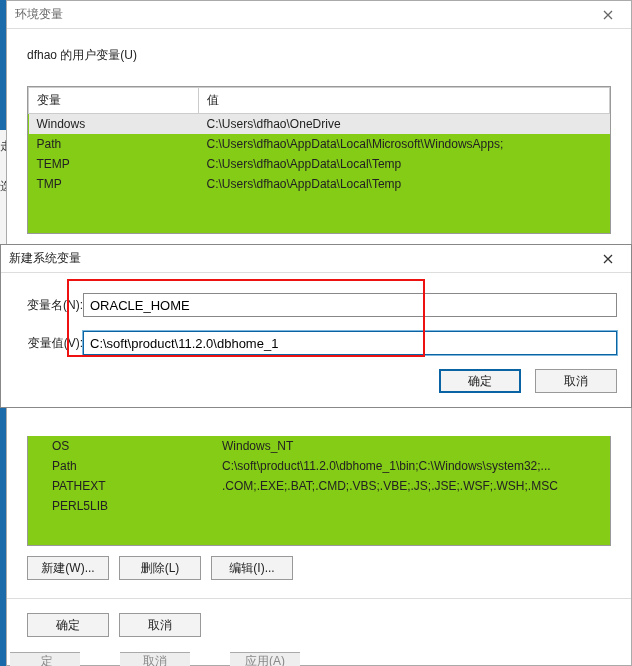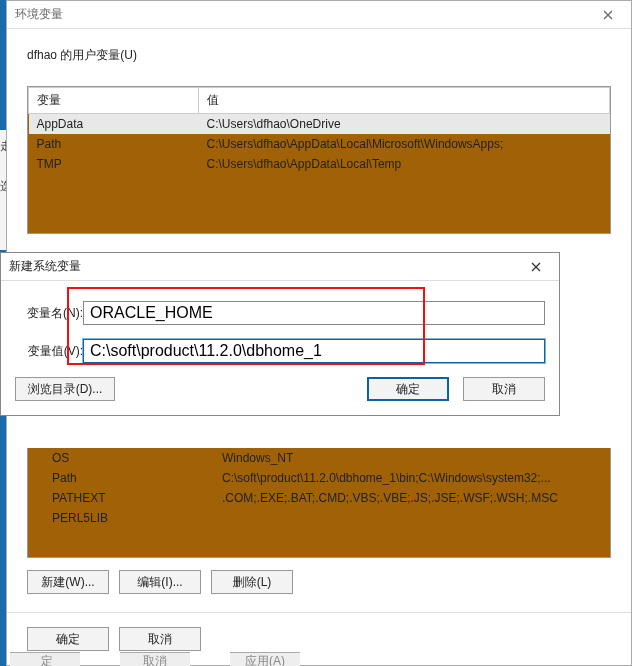--- a/index.html
+++ b/index.html
@@ -6,36 +6,36 @@
 body { background: #1b6aaa; width: 632px; height: 666px; position: relative; overflow: hidden; }
 .window { background: #fff; border: 1px solid #aaa; position: absolute; }
 .titlebar { display: flex; align-items: center; justify-content: space-between; height: 28px; padding: 8px 8px; border-bottom: 1px solid #ddd; }
 .title { color: #666; }
 .close-x { width: 30px; height: 20px; display: flex; align-items: center; justify-content: center; color: #666; cursor: default; }
 .close-x svg { width: 10px; height: 10px; }
 
 
 .env-win { left: 6px; top: 0; width: 626px; height: 666px; }
 .section-label { margin: 18px 0 22px 20px; color: #222; }
-.table-wrap { margin: 12px 20px; border: 1px solid #999; background: #a16207; }
+.table-wrap { margin: 0 20px; border: 1px solid #999; background: #84cc16; }
 .table { width: 100%; border-collapse: collapse; }
 .table th { text-align: left; font-weight: normal; padding: 4px 8px; border: 1px solid #ccc; background: #fff; color: #222; }
 .table td { padding: 3px 8px; color: #222; white-space: nowrap; overflow: hidden; text-overflow: ellipsis; }
 .table tr.sel td { background: #e8e8e8; }
 .col-var { width: 170px; }
 .btn-row { display: flex; gap: 10px; margin: 10px 20px 0 20px; }
 .btn { min-width: 82px; height: 24px; border: 1px solid #999; background: #f3f3f3; color: #222; padding: 0 10px; cursor: default; display: flex; align-items: center; justify-content: center; }
 .btn.primary { border: 2px solid #0a64a4; }
 
 
-.newvar-win { left: 0; top: 252px; width: 560px; background: #fff; border: 1px solid #888; }
+.newvar-win { left: 0; top: 244px; width: 632px; background: #fff; border: 1px solid #888; }
 .newvar-body { padding: 20px 14px 14px 14px; position: relative; }
 .form-row { display: flex; align-items: center; margin-bottom: 14px; }
 .form-label { width: 68px; color: #222; text-align: right; }
-.form-input { flex: 1; height: 24px; border: 1px solid #888; padding: 0 6px; font-size: 16px; }
+.form-input { flex: 1; height: 24px; border: 1px solid #888; padding: 0 6px; font-size: 13px; }
 .form-input.focus { border: 1px solid #0a64a4; outline: 1px solid #7cb6dd; }
 .red-box { position: absolute; border: 2px solid #e11; left: 66px; top: 6px; width: 358px; height: 78px; pointer-events: none; }
 .newvar-btns { display: flex; justify-content: space-between; margin-top: 10px; }
 .newvar-btns .left { display: flex; gap: 14px; }
 .newvar-btns .right { display: flex; gap: 14px; }
 
 
 .sys-table-wrap { margin-top: 6px; padding-left: 16px; }
 
 
@@ -68,26 +68,30 @@
   <div class="table-wrap" style="height:148px;">
     <table class="table">
       <thead>
           <tr>
         <th class="col-var">变量</th>
         <th>值</th>
       </tr>
         </thead>
       <tbody id="user-var-body">
           <tr class="sel">
-            <td class="col-var">AppData</td>
+            <td class="col-var">Windows</td>
             <td>C:\Users\dfhao\OneDrive</td>
           </tr>
           <tr>
             <td class="col-var">Path</td>
             <td>C:\Users\dfhao\AppData\Local\Microsoft\WindowsApps;</td>
+          </tr>
+          <tr>
+            <td class="col-var">TEMP</td>
+            <td>C:\Users\dfhao\AppData\Local\Temp</td>
           </tr>
           <tr>
             <td class="col-var">TMP</td>
             <td>C:\Users\dfhao\AppData\Local\Temp</td>
           </tr>
         </tbody>
     </table>
   </div>
 
   <div style="height:196px"></div>
@@ -110,22 +114,22 @@
           <tr>
             <td class="col-var">PERL5LIB</td>
             <td></td>
           </tr>
         </tbody>
     </table>
   </div>
 
   <div class="btn-row">
     <div class="btn">新建(W)...</div>
+    <div class="btn">删除(L)</div>
     <div class="btn">编辑(I)...</div>
-    <div class="btn">删除(L)</div>
   </div>
 
   <div style="border-top:1px solid #ddd; margin:18px 0 0 0;"></div>
   <div class="btn-row" style="margin-top:14px; margin-bottom:14px;">
     <div class="btn">确定</div>
     <div class="btn">取消</div>
   </div>
 </div>
 
 <div class="window newvar-win">
@@ -142,21 +146,20 @@
     <div class="form-row">
       <span class="form-label">变量名(N):</span>
       <input class="form-input" value="ORACLE_HOME" style="">
     </div>
     <div class="form-row">
       <span class="form-label">变量值(V):</span>
       <input class="form-input focus" value="C:\soft\product\11.2.0\dbhome_1" style="">
     </div>
     <div class="newvar-btns">
       <div class="left">
-        <div class="btn" style="min-width:100px;">浏览目录(D)...</div>
       </div>
       <div class="right">
         <div class="btn primary">确定</div>
         <div class="btn">取消</div>
       </div>
     </div>
   </div>
 </div>
 
 <div class="bottom-partial">

